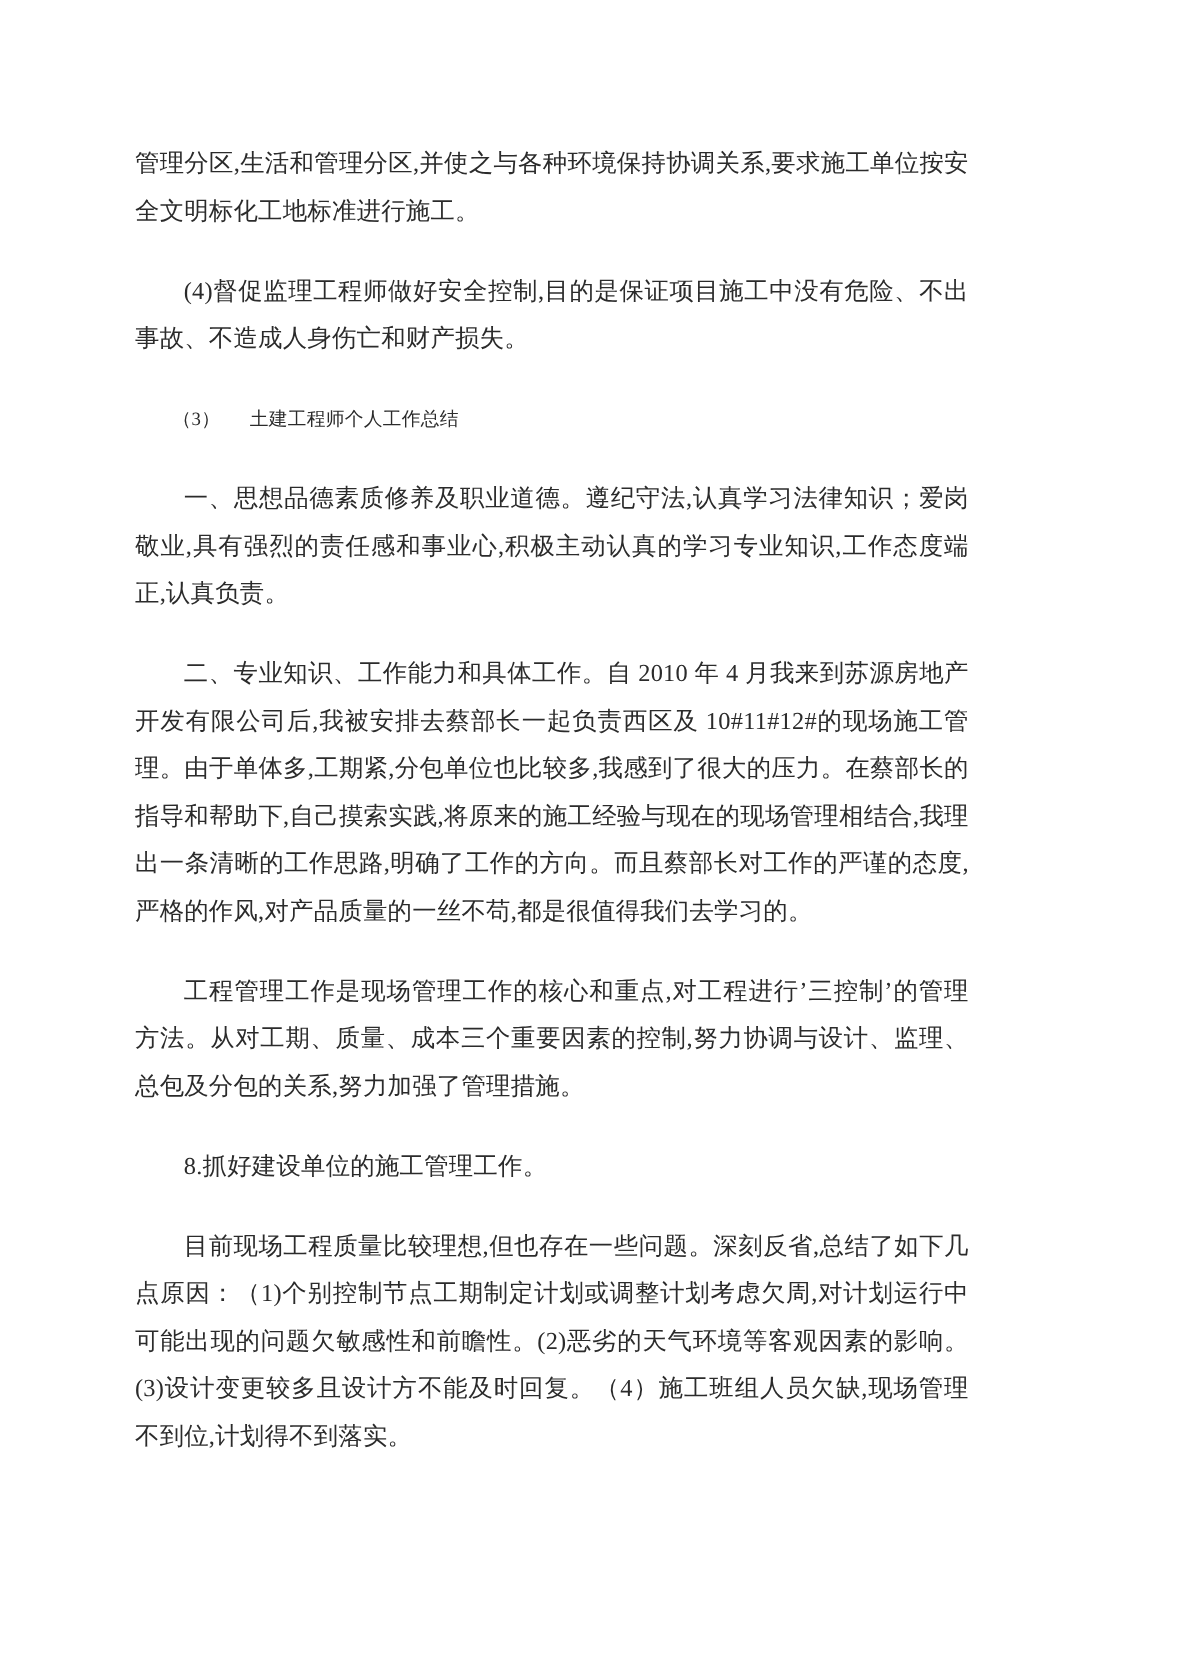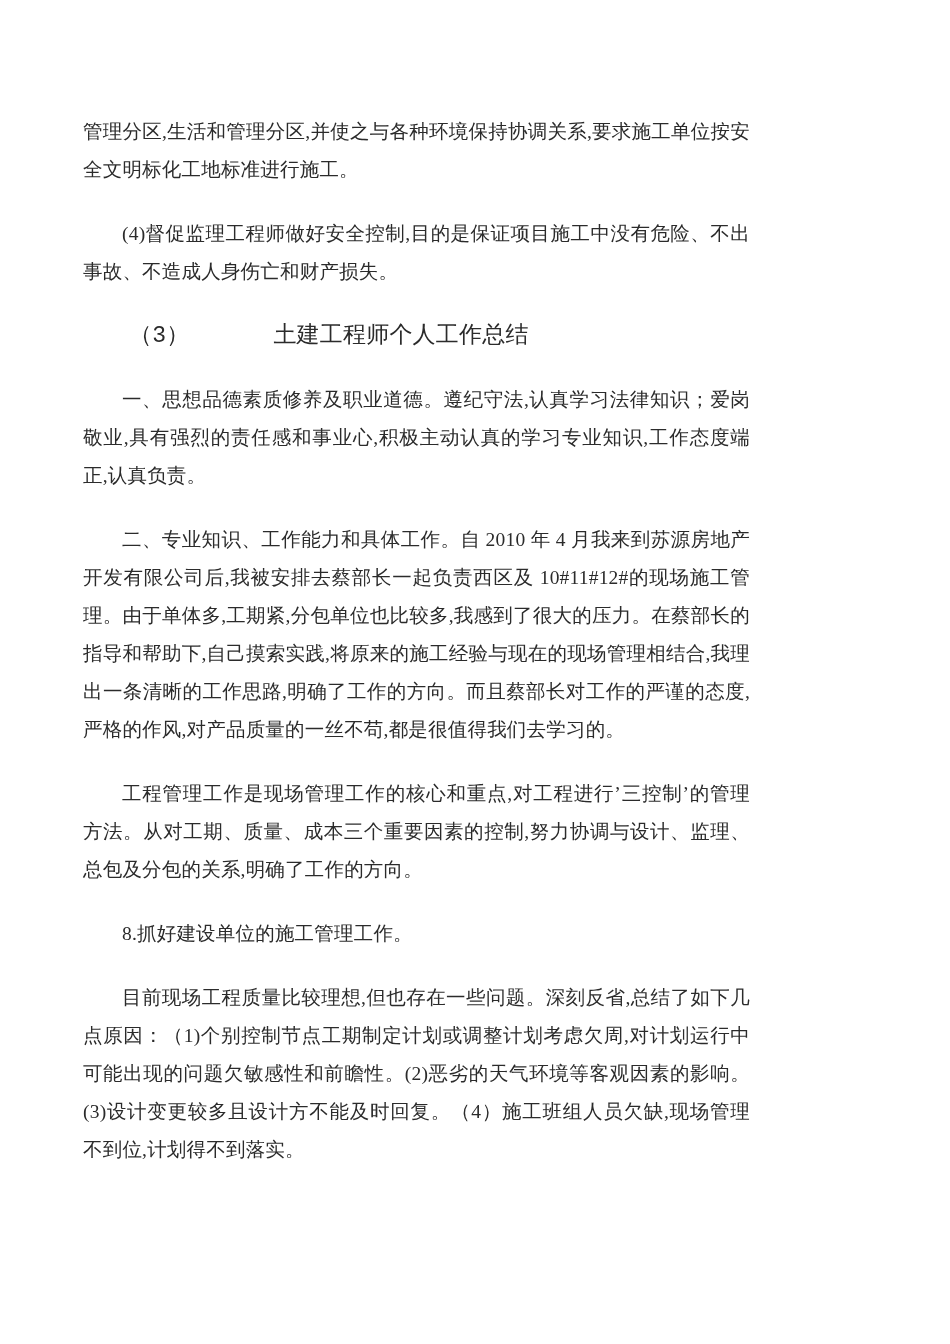--- a/index.html
+++ b/index.html
@@ -14,21 +14,21 @@
     font-family: "Liberation Serif", "DejaVu Serif", serif;
     color: #2b2b2b;
     -webkit-font-smoothing: antialiased;
   }
   .page {
     position: relative;
     width: 950px;
     height: 1344px;
     background: #ffffff;
     box-sizing: border-box;
-    padding: 113px 140px 0 83px;
+    padding: 113px 140px 0 108px;
   }
   .doc-body {
     width: 667px;
   }
   p.para {
     margin: 0 0 26px 0;
     font-size: 19.5px;
     line-height: 38px;
     text-align: justify;
     text-justify: inter-ideograph;
@@ -36,26 +36,25 @@
     word-break: break-all;
   }
   p.para.no-indent {
     text-indent: 0;
   }
   p.para.indent-2 {
     text-indent: 2em;
   }
   p.heading-num {
     margin: 0 0 26px 0;
-    font-size: 23px;
+    font-size: 15px;
     line-height: 38px;
     text-indent: 2em;
     letter-spacing: 0.2px;
     white-space: pre;
-    font-family: Liberation Mono, monospace;
   }
   p.para:last-child {
     margin-bottom: 0;
   }
 </style>
 </head>
 <body>
 
 <div class="page">
   <div class="doc-body">
@@ -64,20 +63,20 @@
 
     <p class="para indent-2">(4)督促监理工程师做好安全控制,目的是保证项目施工中没有危险、不出事故、不造成人身伤亡和财产损失。</p>
 
     <p class="heading-num">（3）      土建工程师个人工作总结</p>
 
 
     <p class="para indent-2">一、思想品德素质修养及职业道德。遵纪守法,认真学习法律知识；爱岗敬业,具有强烈的责任感和事业心,积极主动认真的学习专业知识,工作态度端正,认真负责。</p>
 
     <p class="para indent-2">二、专业知识、工作能力和具体工作。自 2010 年 4 月我来到苏源房地产开发有限公司后,我被安排去蔡部长一起负责西区及 10#11#12#的现场施工管理。由于单体多,工期紧,分包单位也比较多,我感到了很大的压力。在蔡部长的指导和帮助下,自己摸索实践,将原来的施工经验与现在的现场管理相结合,我理出一条清晰的工作思路,明确了工作的方向。而且蔡部长对工作的严谨的态度,严格的作风,对产品质量的一丝不苟,都是很值得我们去学习的。</p>
 
-    <p class="para indent-2">工程管理工作是现场管理工作的核心和重点,对工程进行’三控制’的管理方法。从对工期、质量、成本三个重要因素的控制,努力协调与设计、监理、总包及分包的关系,明确了工作的方向。</p>
+    <p class="para indent-2">工程管理工作是现场管理工作的核心和重点,对工程进行’三控制’的管理方法。从对工期、质量、成本三个重要因素的控制,努力协调与设计、监理、总包及分包的关系,努力加强了管理措施。</p>
 
     <p class="para indent-2">8.抓好建设单位的施工管理工作。</p>
 
     <p class="para indent-2">目前现场工程质量比较理想,但也存在一些问题。深刻反省,总结了如下几点原因：（1)个别控制节点工期制定计划或调整计划考虑欠周,对计划运行中可能出现的问题欠敏感性和前瞻性。(2)恶劣的天气环境等客观因素的影响。(3)设计变更较多且设计方不能及时回复。（4）施工班组人员欠缺,现场管理不到位,计划得不到落实。</p>
 
   </div>
 </div>
 
 </body></html>

